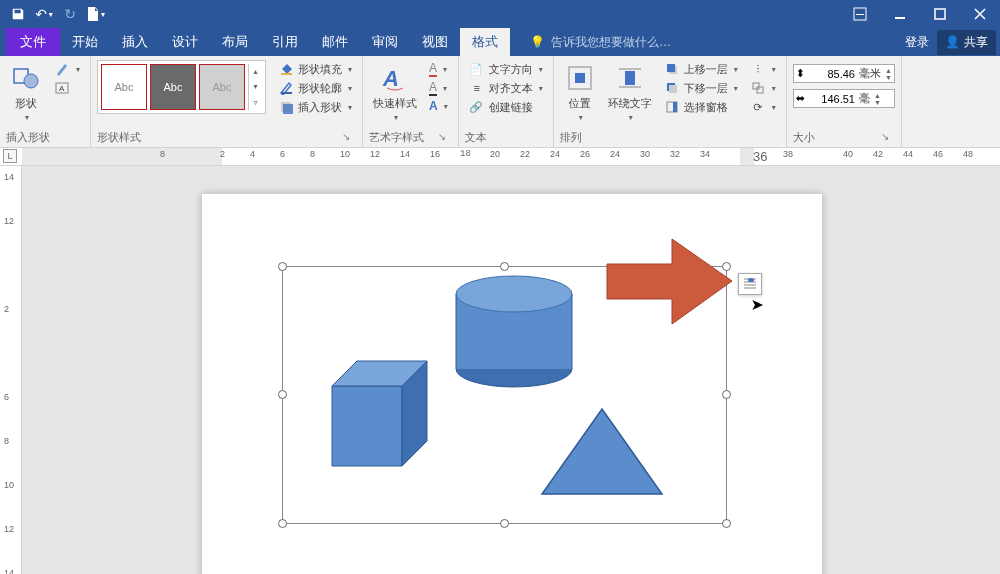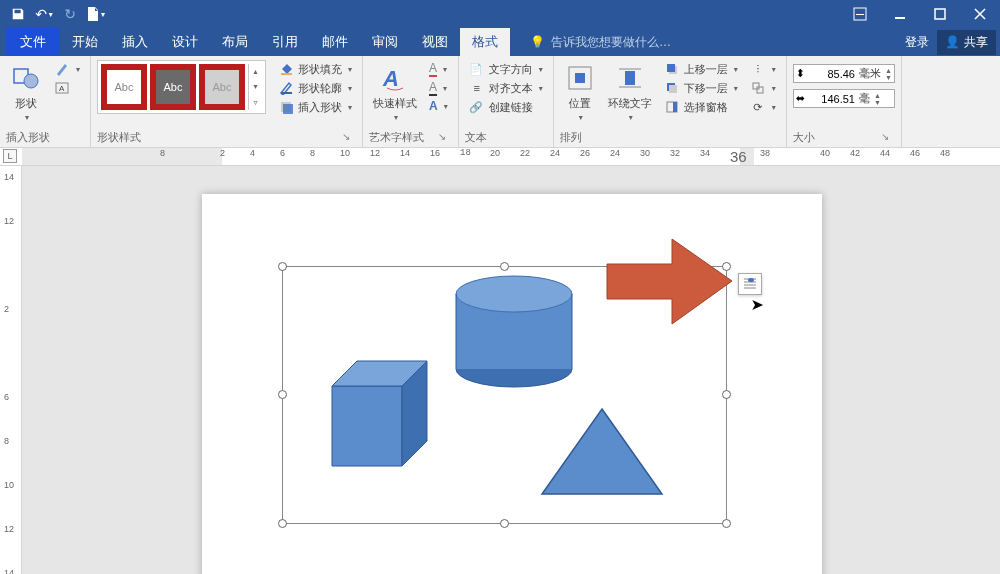--- a/index.html
+++ b/index.html
@@ -10,42 +10,42 @@
 .qat { display: flex; align-items: center; gap: 2px; padding-left: 6px; }
 .qat-btn { width: 24px; height: 24px; display: flex; align-items: center; justify-content: center; cursor: pointer; }
 .title-center { position: absolute; left: 50%; transform: translateX(-50%); display: flex; align-items: center; gap: 30px; }
 .title-text { font-size: 12px; }
 .tool-tab-title { background: #4a78b8; padding: 4px 14px; font-size: 12px; }
 .win-controls { margin-left: auto; display: flex; }
 .win-btn { width: 40px; height: 28px; display: flex; align-items: center; justify-content: center; cursor: pointer; font-size: 14px; }
 
 
 .ribbon-tabs { height: 28px; background: #2b579a; color: #fff; display: flex; align-items: stretch; font-size: 13px; padding-left: 6px; }
-.file-tab { background: #1d4ed8; padding: 0 14px; display: flex; align-items: center; cursor: pointer; }
+.file-tab { background: #6d28d9; padding: 0 14px; display: flex; align-items: center; cursor: pointer; }
 .tab { padding: 0 12px; display: flex; align-items: center; cursor: pointer; }
 .tab.tool-active { background: #f1f1f1; color: #2b579a; }
 .tell-me { display: flex; align-items: center; margin-left: 20px; color: #c0d0e8; font-size: 12px; gap: 6px; }
 .ribbon-right { margin-left: auto; display: flex; align-items: center; gap: 8px; padding-right: 4px; }
 .account-btn { cursor: pointer; font-size: 12px; }
 .share-btn { background: #1e3e6f; padding: 4px 8px; cursor: pointer; font-size: 12px; display: flex; align-items: center; gap: 4px; }
 
 
 .ribbon { height: 92px; background: #f1f1f1; border-bottom: 1px solid #d4d4d4; display: flex; }
 .group { border-right: 1px solid #d4d4d4; padding: 4px 6px 0 6px; display: flex; flex-direction: column; }
 .group-body { flex: 1; display: flex; align-items: flex-start; gap: 4px; }
 .group-label { text-align: left; font-size: 11px; color: #666; padding: 2px 0; position: relative; }
 .group-label .dlg { position: absolute; right: 0; bottom: 2px; width: 14px; height: 14px; font-size: 10px; color: #888; cursor: pointer; }
 .big-btn { display: flex; flex-direction: column; align-items: center; gap: 2px; cursor: pointer; padding: 2px 4px; font-size: 11px; color: #444; }
 .big-icon { width: 32px; height: 32px; display: flex; align-items: center; justify-content: center; }
 .vstack { display: flex; flex-direction: column; gap: 1px; }
 .small-btn { display: flex; align-items: center; gap: 4px; cursor: pointer; padding: 1px 4px; font-size: 11px; color: #444; white-space: nowrap; }
 .small-icon { width: 16px; height: 16px; display: flex; align-items: center; justify-content: center; }
 .dd { font-size: 8px; color: #666; margin-left: 2px; }
 .style-gallery { display: flex; gap: 3px; border: 1px solid #c8c8c8; padding: 3px; background: #fff; }
-.style-swatch { width: 46px; height: 46px; border: 6px solid #b91c1c; display: flex; align-items: center; justify-content: center; font-size: 11px; cursor: pointer; }
+.style-swatch { width: 46px; height: 46px; border: 1px solid #b91c1c; display: flex; align-items: center; justify-content: center; font-size: 11px; cursor: pointer; }
 .style-swatch.s1 { background: #fff; color: #888; }
 .style-swatch.s2 { background: #6a6a6a; color: #fff; }
 .style-swatch.s3 { background: #d0d0d0; color: #999; }
 .gallery-more { width: 14px; display: flex; flex-direction: column; justify-content: space-around; border-left: 1px solid #c8c8c8; }
 .gallery-more span { font-size: 8px; text-align: center; color: #666; cursor: pointer; }
 .spinner-box { display: flex; align-items: center; gap: 4px; border: 1px solid #aaa; background: #fff; padding: 1px 2px; font-size: 11px; }
 .spinner-box input { border: none; width: 46px; font-size: 11px; text-align: right; outline: none; }
 .spinner-unit { font-size: 11px; color: #444; }
 .spinner-arrows { display: flex; flex-direction: column; font-size: 7px; color: #666; }
 
@@ -409,21 +409,21 @@
       <span style="width: 15px; font-size: 9px; color: rgb(102, 102, 102);">16</span>
       <span style="width: 15px; font-size: 9px; color: rgb(102, 102, 102); font-family: Liberation Mono, monospace;">18</span>
       <span style="width: 15px; font-size: 9px; color: rgb(102, 102, 102);">20</span>
       <span style="width: 15px; font-size: 9px; color: rgb(102, 102, 102);">22</span>
       <span style="width: 15px; font-size: 9px; color: rgb(102, 102, 102);">24</span>
       <span style="width: 15px; font-size: 9px; color: rgb(102, 102, 102);">26</span>
       <span style="width: 15px; font-size: 9px; color: rgb(102, 102, 102);">24</span>
       <span style="width: 15px; font-size: 9px; color: rgb(102, 102, 102);">30</span>
       <span style="width: 15px; font-size: 9px; color: rgb(102, 102, 102);">32</span>
       <span style="width: 15px; font-size: 9px; color: rgb(102, 102, 102);">34</span>
-      <span style="width: 15px; font-size: 15px; color: rgb(102, 102, 102);">36</span>
+      <span style="width: 15px; font-size: 13px; color: rgb(102, 102, 102); margin-left: 23px;">36</span>
       <span style="width: 15px; font-size: 9px; color: rgb(102, 102, 102);">38</span>
       <span style="width: 15px; font-size: 9px; color: rgb(102, 102, 102);"></span>
       <span style="width: 15px; font-size: 9px; color: rgb(102, 102, 102);">40</span>
       <span style="width: 15px; font-size: 9px; color: rgb(102, 102, 102);">42</span>
       <span style="width: 15px; font-size: 9px; color: rgb(102, 102, 102);">44</span>
       <span style="width: 15px; font-size: 9px; color: rgb(102, 102, 102);">46</span>
       <span style="width: 15px; font-size: 9px; color: rgb(102, 102, 102);">48</span>
     </div>
 </div>
 

